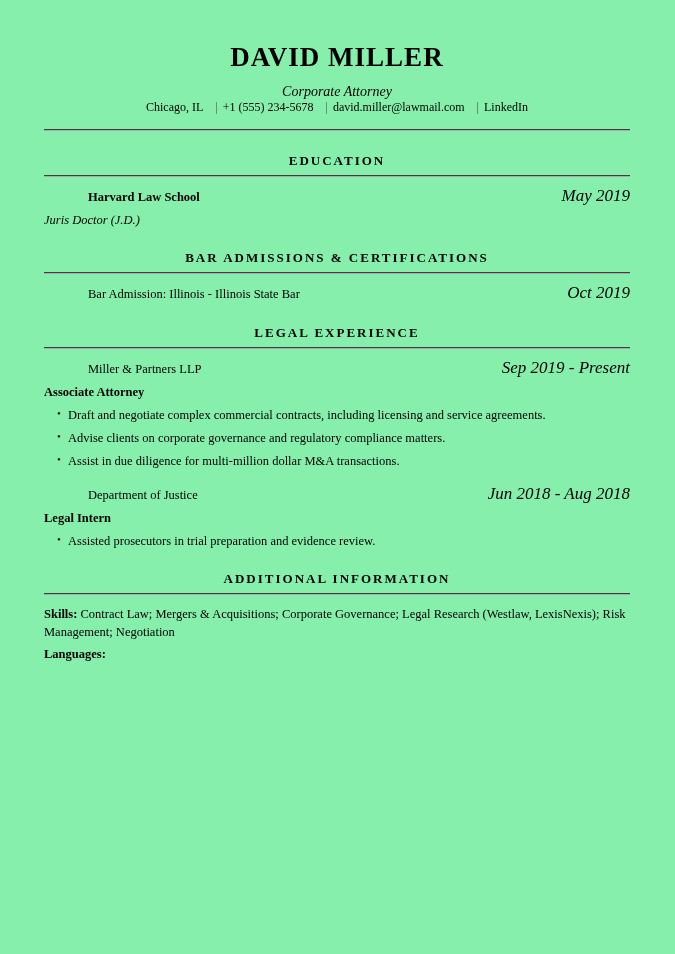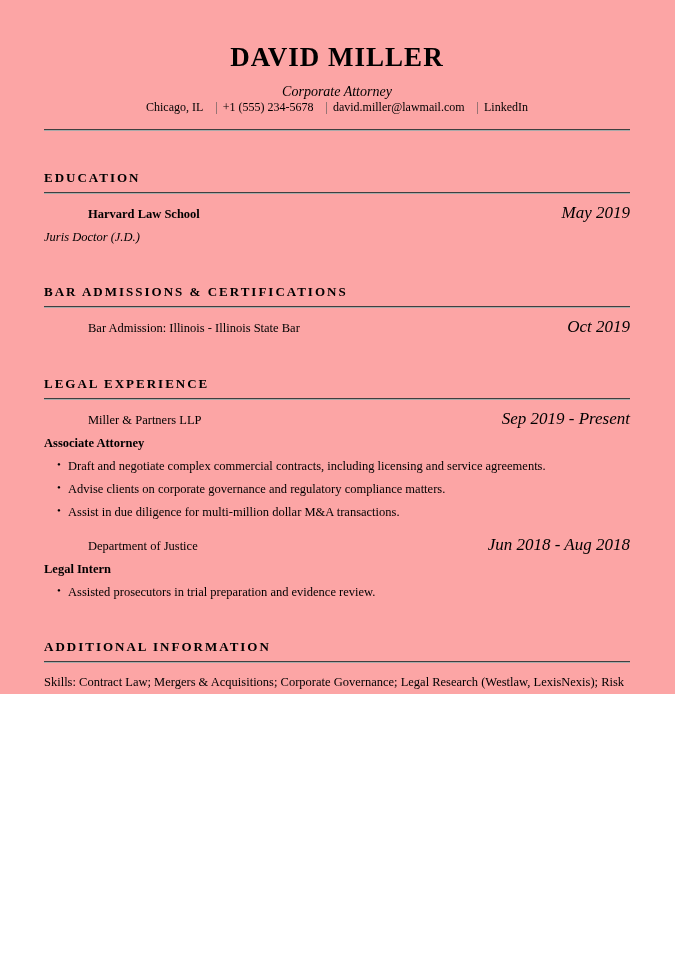--- a/index.html
+++ b/index.html
@@ -2,22 +2,22 @@
 <html><head>
 <meta charset="utf-8">
 <style>
   * { margin: 0; padding: 0; box-sizing: border-box; }
   html, body { background: #ffffff; }
   body { font-family: "Liberation Serif", serif; color: #000000; }
 
   .page {
     position: relative;
     width: 675px;
-    height: 694px;
-    background: #fca5a5;
+    height: 954px;
+    background: #86efac;
     padding: 42px 45px 0 44px;
   }
 
   .resume-name {
     text-align: center;
     font-size: 27px;
     font-weight: bold;
     letter-spacing: 1px;
     line-height: 1.15;
   }
@@ -39,24 +39,25 @@
   .rule {
     border: 0;
     border-top: 1px solid #3f3f3f;
     border-bottom: 1px solid #a9a9a9;
     height: 0;
   }
   .rule.header-rule { margin-top: 14px; }
 
   .section { margin-top: 0; }
   .section-heading {
+    text-align: center;
     font-size: 13px;
     font-weight: bold;
     letter-spacing: 2px;
-    margin-top: 39px;
+    margin-top: 22px;
   }
   .heading-rule { margin-top: 6px; }
 
   .entry { margin-top: 9px; }
   .entry + .entry { margin-top: 15px; }
 
   .entry-row {
     display: flex;
     justify-content: space-between;
     align-items: baseline;
@@ -93,21 +94,21 @@
     left: 13px;
     top: -1px;
     font-size: 11px;
   }
 
   .info-para {
     margin-top: 10px;
     font-size: 12.5px;
     line-height: 1.45;
   }
-  .info-label { font-weight: normal; }
+  .info-label { font-weight: bold; }
   .languages-para { margin-top: 4px; }
 </style>
 </head>
 <body>
 
 <div class="page">
 
   <header>
     <h1 class="resume-name">DAVID MILLER</h1>
     <div class="resume-title">Corporate Attorney</div>

